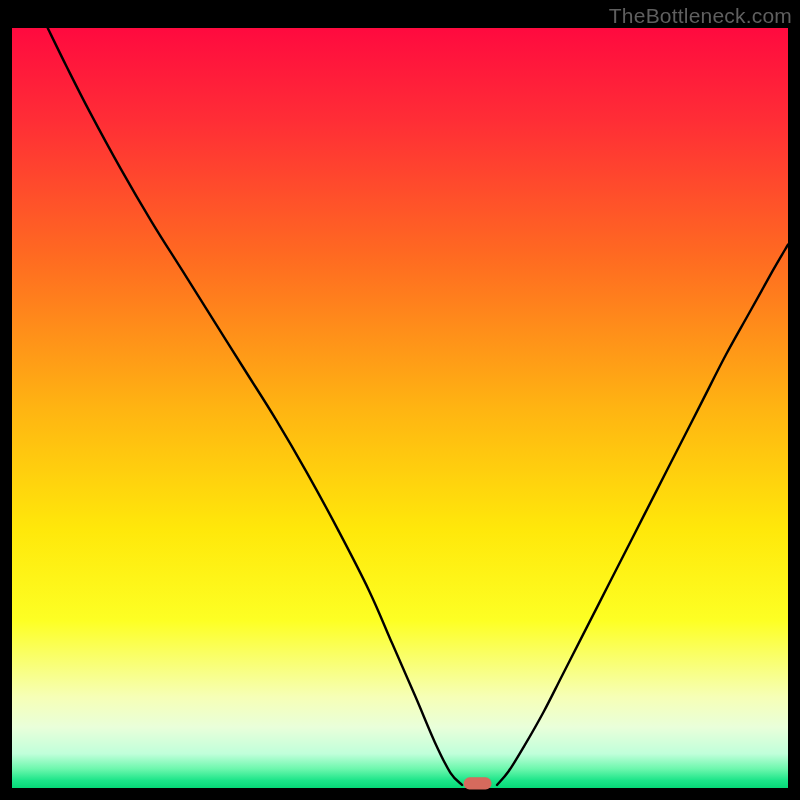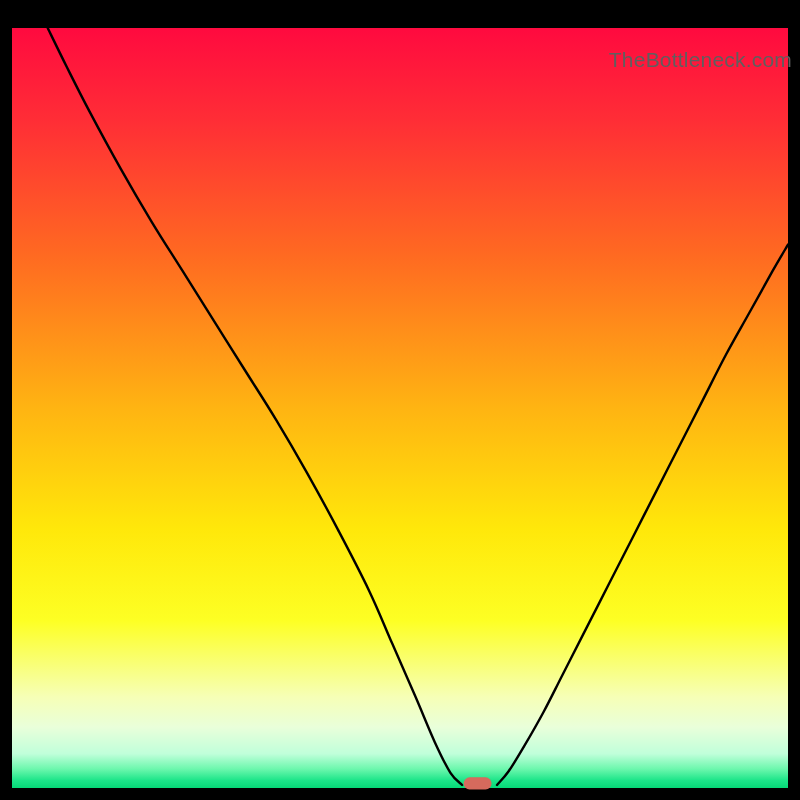--- a/index.html
+++ b/index.html
@@ -19,21 +19,20 @@
   }
   .watermark {
     position: absolute;
     top: 4px;
     right: 8px;
     color: #5f5f5f;
     font-size: 21px;
     font-weight: 500;
     letter-spacing: 0.2px;
     z-index: 10;
-    margin-top: 44px;
   }
   svg {
     display: block;
   }
 </style>
 </head>
 <body>
 
 <div class="chart-container">
   <div class="watermark">TheBottleneck.com</div>

